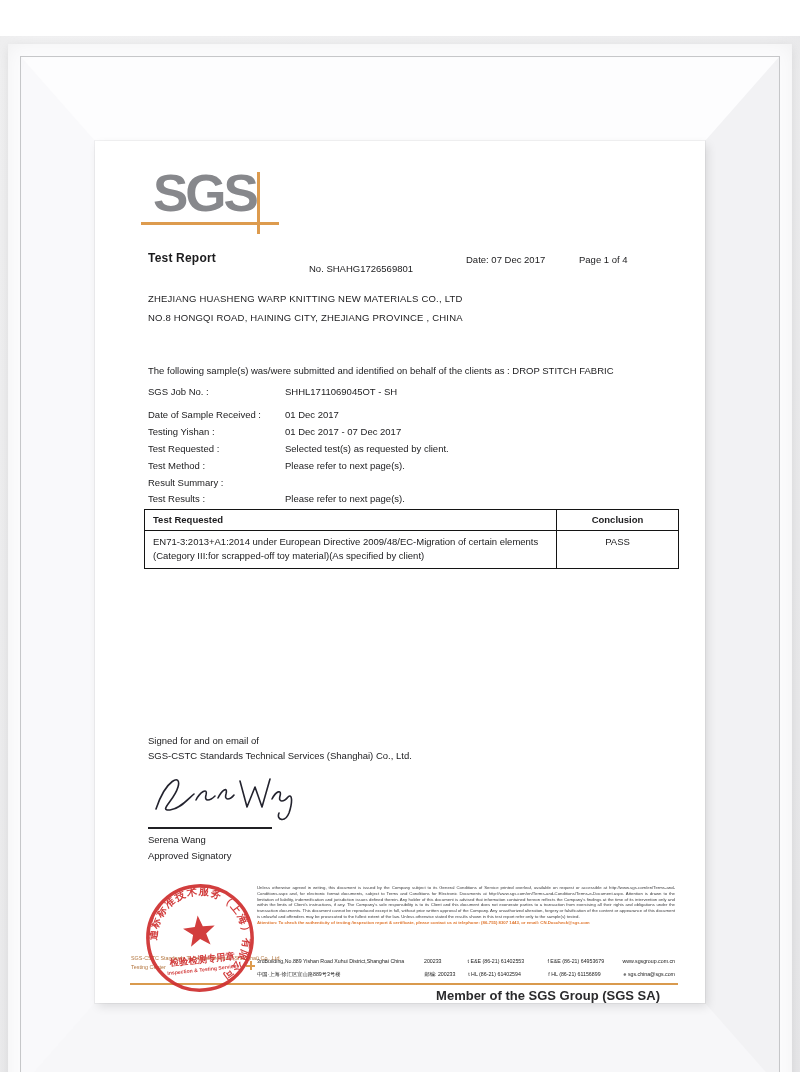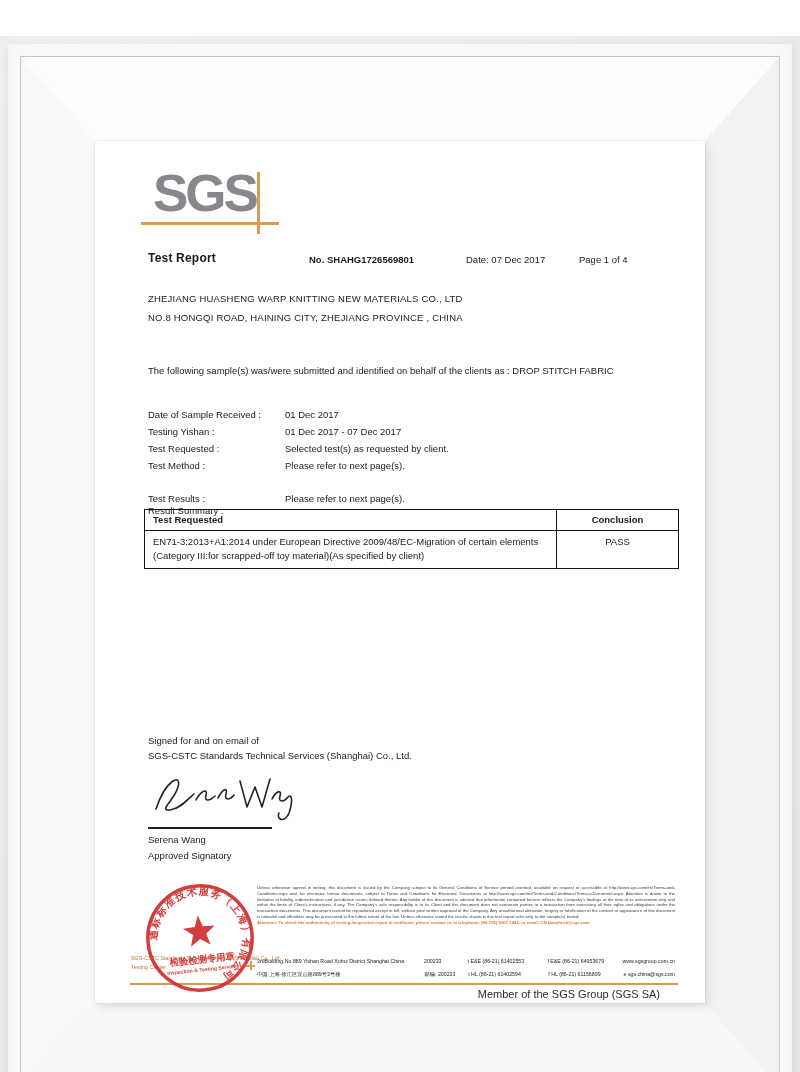--- a/index.html
+++ b/index.html
@@ -26,32 +26,32 @@
   .abs { position: absolute; }
 
   
   .sgs-letters { left: 58px; top: 22px; font-size: 53px; font-weight: bold; color: #87888c; letter-spacing: -3px; transform: scaleY(.96); }
   .logo-hline { left: 46px; top: 81px; width: 138px; height: 2.5px; background: #dd9b4e; }
   .logo-vline { left: 162px; top: 31px; width: 2.5px; height: 62px; background: #dd9b4e; }
 
   
   .title-row { left: 0; top: 110px; width: 610px; height: 18px; }
   .t-title { position: absolute; left: 53px; top: 0; font-size: 12px; font-weight: bold; letter-spacing: .2px; }
-  .t-no   { position: absolute; left: 214px; top: 3px; font-weight: bold; }
+  .t-no   { position: absolute; left: 214px; top: 12px; }
   .t-date { position: absolute; left: 371px; top: 3px; }
   .t-page { position: absolute; left: 484px; top: 3px; }
 
   .client-block { left: 53px; top: 148px; width: 520px; line-height: 19px; letter-spacing: .2px; }
   .intro-line { left: 53px; top: 224px; width: 540px; }
 
   .field-row { left: 53px; width: 540px; height: 14px; }
   .field-label { position: absolute; left: 0; top: 0; }
   .field-value { position: absolute; left: 137px; top: 0; }
 
-  .result-summary-label { left: 53px; top: 364px; }
+  .result-summary-label { left: 53px; top: 336px; }
 
   table.results {
     position: absolute; left: 49px; top: 368px; width: 535px;
     border-collapse: collapse; font-size: 9.5px; color: #1b1b1d;
   }
   table.results th, table.results td { border: 1.6px solid #141414; vertical-align: top; }
   table.results th { text-align: left; font-weight: bold; padding: 4px 8px 5px; }
   table.results th.conc, table.results td.conc { width: 122px; text-align: center; }
   table.results td { padding: 4px 8px 6px; line-height: 13.5px; }
 
@@ -78,21 +78,21 @@
   .addr-row .a3 { width: 165px; }
   .addr-row .a4 { width: 155px; }
   .addr-row .a5 { flex: 1; }
 
   .reg-cross { left: 151px; top: 820px; width: 9px; height: 9px; z-index: 0; }
   .reg-cross:before, .reg-cross:after { content: ""; position: absolute; background: #dd9b4e; }
   .reg-cross:before { left: 4px; top: 0; width: 1.5px; height: 9px; }
   .reg-cross:after { left: 0; top: 4px; width: 9px; height: 1.5px; }
 
   .footer-rule { left: 35px; top: 842px; width: 548px; height: 1.6px; background: #d99a4e; }
-  .member-line { right: 45px; top: 847px; font-size: 11px; color: #2b2b2d; }
+  .member-line { right: 45px; top: 847px; font-size: 13px; color: #2b2b2d; font-weight: bold; }
 </style>
 </head>
 <body>
 
 <div class="photo">
   <div class="frame-outer"></div>
   <div class="frame-line"></div>
   <div class="frame-bevel"></div>
 
   <div class="document">
@@ -108,20 +108,24 @@
       <span class="t-page">Page 1 of 4</span>
     </div>
 
     <div class="abs client-block">
       <div>ZHEJIANG HUASHENG WARP KNITTING NEW MATERIALS CO., LTD</div>
       <div>NO.8 HONGQI ROAD, HAINING CITY, ZHEJIANG PROVINCE , CHINA</div>
     </div>
 
     <div class="abs intro-line">The following sample(s) was/were submitted and identified on behalf of the clients as : DROP STITCH FABRIC</div>
 
+    <div class="abs field-row" style="top:245px">
+      <span class="field-label">SGS Job No. :</span>
+      <span class="field-value">SHHL1711069045OT - SH</span>
+    </div>
     <div class="abs field-row" style="top:268px">
       <span class="field-label">Date of Sample Received :</span>
       <span class="field-value">01 Dec 2017</span>
     </div>
     <div class="abs field-row" style="top:285px">
       <span class="field-label">Testing Yishan :</span>
       <span class="field-value">01 Dec 2017 - 07 Dec 2017</span>
     </div>
     <div class="abs field-row" style="top:302px">
       <span class="field-label">Test Requested :</span>

